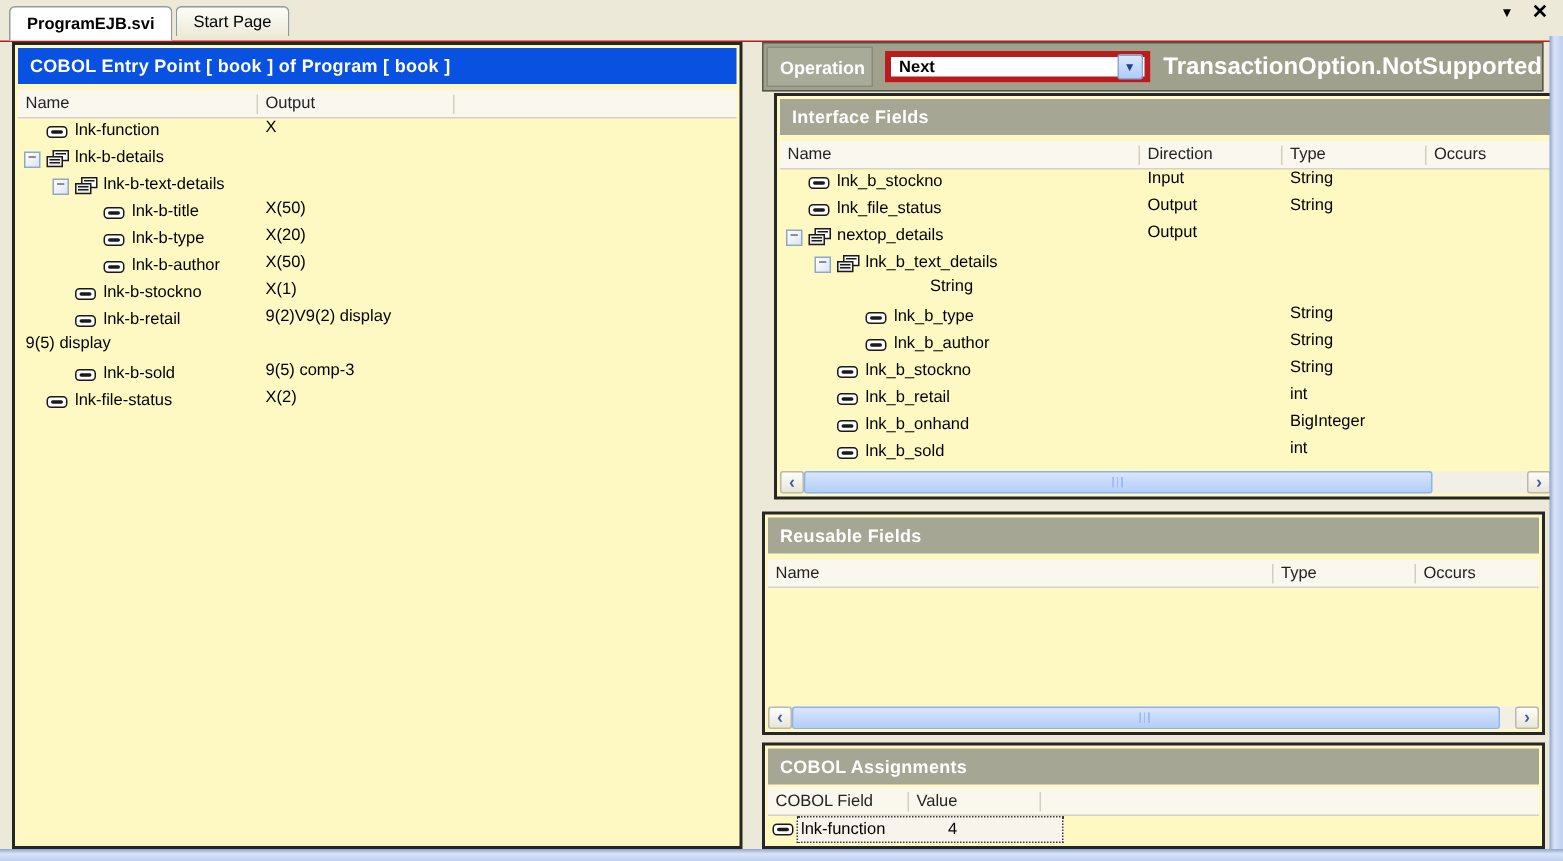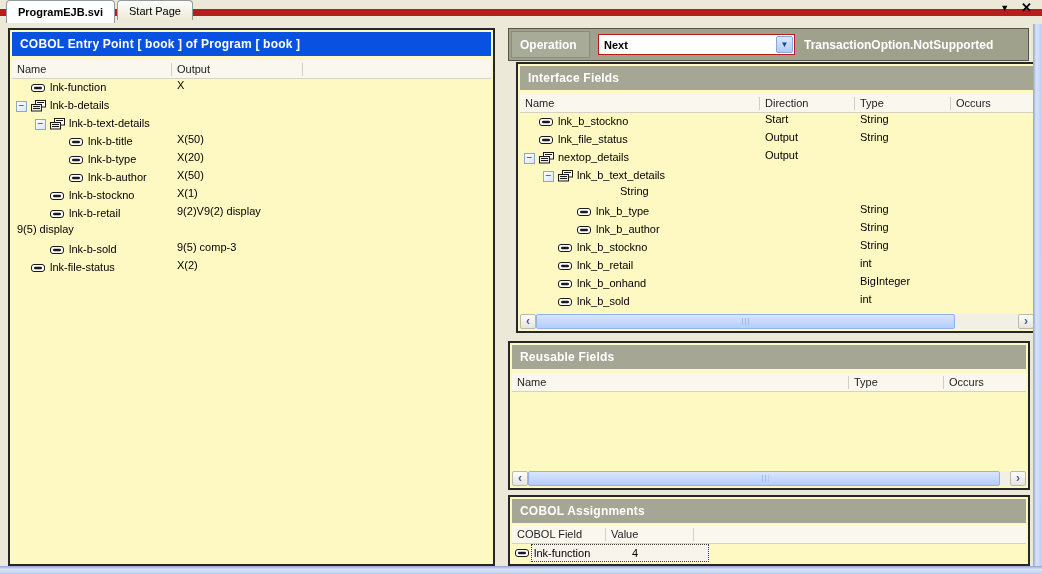--- a/index.html
+++ b/index.html
@@ -2,22 +2,22 @@
 <html><head>
 <meta charset="utf-8">
 <style>
   * { box-sizing: border-box; margin: 0; padding: 0; }
   html,body { width:1042px; height:574px; overflow:hidden; }
   body {
     position:relative; background:#ECE9D8;
     font-family:"Liberation Sans", sans-serif; font-size:11px; color:#000;
   }
   
-  .tabstrip { position:absolute; left:0; top:0; width:100%; height:16px;
-    border-bottom:7px solid #b91c1c; display:flex; align-items:flex-start; }
+  .tabstrip { position:absolute; left:0; top:0; width:100%; height:28px;
+    border-bottom:1px solid #b91c1c; display:flex; align-items:flex-end; }
   .tabs { display:flex; margin-left:6px; }
   .tab { height:20px; padding:0 11px; display:flex; align-items:center;
     border:1px solid #919B9C; border-bottom:none; border-radius:4px 4px 0 0;
     background:linear-gradient(#FDFDF9,#EDEAD9); margin-right:2px; }
   .tab.active { height:23px; background:#fff; font-weight:bold; position:relative; z-index:2; }
   .winctl { position:absolute; right:10px; top:3px; display:flex; gap:12px; align-items:center; }
   .winctl .glyph { font-size:9px; color:#000; cursor:default; }
   .winctl .x { font-size:13px; font-weight:bold; line-height:10px; }
   
   .panel { position:absolute; background:#fef9c3; border:2px solid #262626; }
@@ -48,26 +48,26 @@
   .ac-field{width:94px;} .ac-val{width:88px;}
   
   #left-panel { left:8px; top:28px; width:487px; height:538px; }
   
   #op-bar { position:absolute; left:508px; top:28px; width:521px; height:33px;
     background:#9FA18C; border:1px solid #55554C; display:flex; align-items:center; }
   .op-label { width:79px; height:27px; margin-left:2px; background:#A9AB99;
     border:1px solid #8A8C7B; color:#fff; font-weight:bold; font-size:12px;
     display:flex; align-items:center; padding-left:8px; }
   .combo { margin-left:8px; width:197px; height:21px; background:#fff;
-    border:1px solid #b91c1c; display:flex; align-items:center; }
+    border:4px solid #b91c1c; display:flex; align-items:center; }
   .combo .val { flex:1; font-weight:bold; padding-left:5px; }
   .combo .btn { width:17px; height:17px; margin-right:1px; border:1px solid #86A7DC;
     border-radius:2px; background:linear-gradient(#DCE9FC,#AFCBF8); color:#21408C;
     font-size:8px; display:flex; align-items:center; justify-content:center; }
-  .txn { color:#fff; font-weight:bold; font-size:12px; margin-left:9px; white-space:nowrap; }
+  .txn { color:#fff; font-weight:bold; font-size:16px; margin-left:9px; white-space:nowrap; }
   
   #g-interface { left:508px; top:62px;  width:522px; height:271px;margin-left:8px; }
   #g-reusable  { left:508px; top:341px; width:522px; height:149px; }
   #g-cobol     { left:508px; top:495px; width:522px; height:71px; }
   
   .hscroll { position:absolute; left:2px; right:2px; bottom:2px; height:15px;
     background:#F2F0E4; display:flex; align-items:stretch; }
   .sbtn { flex:none; width:16px; background:linear-gradient(#FDFDFB,#E8E6D8);
     border:1px solid #BBB9AA; border-radius:2px; color:#3B5EA8; font-weight:bold;
     font-size:12px; line-height:12px; text-align:center; cursor:default; }
@@ -278,21 +278,21 @@
       <div class="trow">
         <div class="cell namecell ic-name">
           <span class="ind" style="width: 4px;"></span>
           <span class="exp hide"></span>
           <span class="ficon"><svg width="17" height="12" viewBox="0 0 17 12">
               <rect x="1.5" y="2.5" width="13" height="7" rx="2.5" fill="#fff" stroke="#1a1a1a"></rect>
               <rect x="4" y="4.8" width="8" height="2.4" rx="1.2" fill="#1a1a1a"></rect>
             </svg></span>
           <span class="lbl">lnk_b_stockno</span>
         </div>
-        <div class="cell ic-dir">Start</div>
+        <div class="cell ic-dir">Input</div>
         <div class="cell ic-type">String</div>
         <div class="cell " style="flex: 1 1 0%;"></div>
       </div>
       <div class="trow">
         <div class="cell namecell ic-name">
           <span class="ind" style="width: 4px;"></span>
           <span class="exp hide"></span>
           <span class="ficon"><svg width="17" height="12" viewBox="0 0 17 12">
               <rect x="1.5" y="2.5" width="13" height="7" rx="2.5" fill="#fff" stroke="#1a1a1a"></rect>
               <rect x="4" y="4.8" width="8" height="2.4" rx="1.2" fill="#1a1a1a"></rect>

